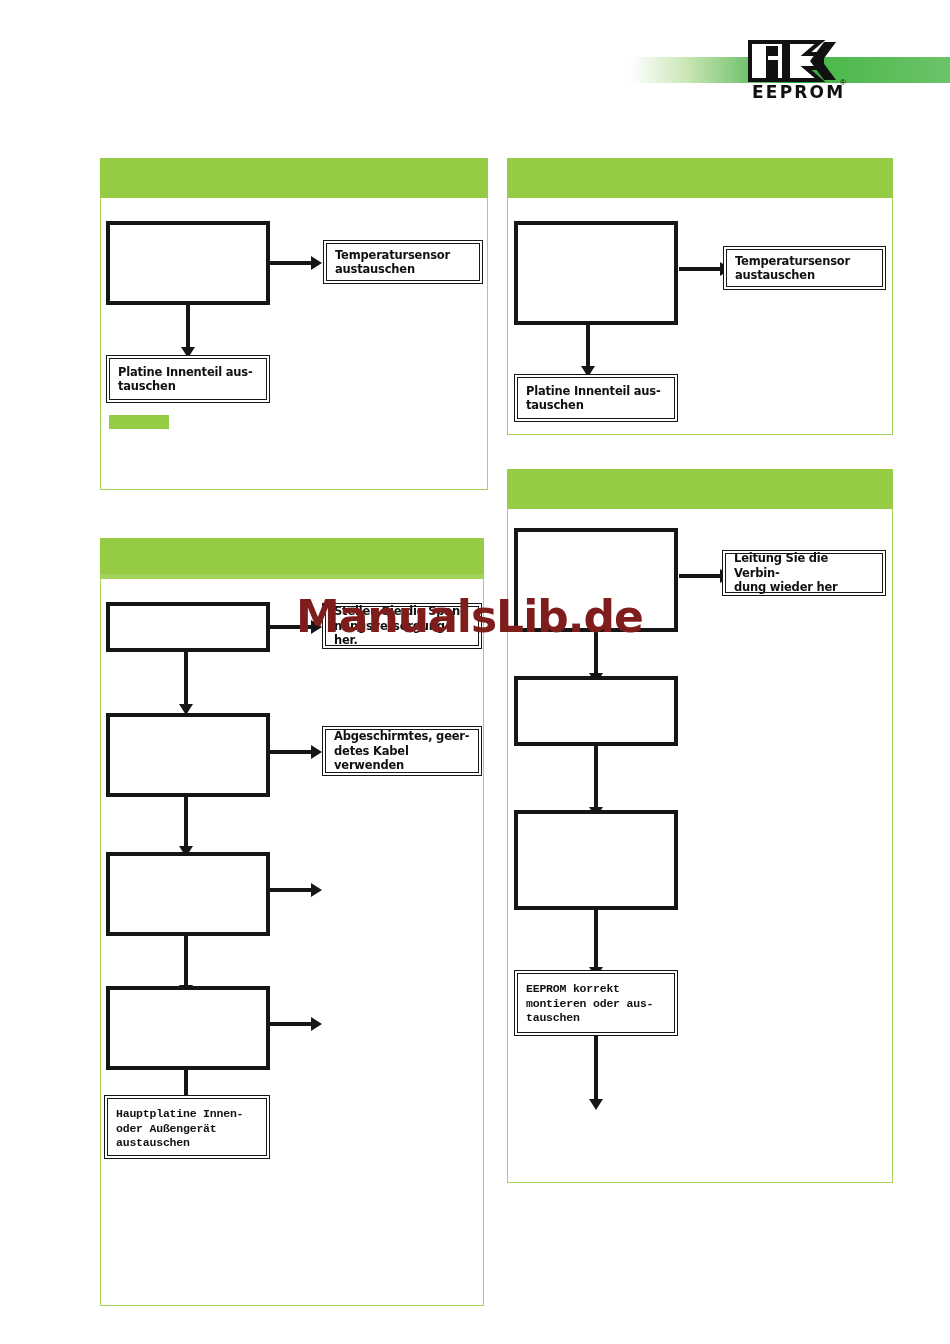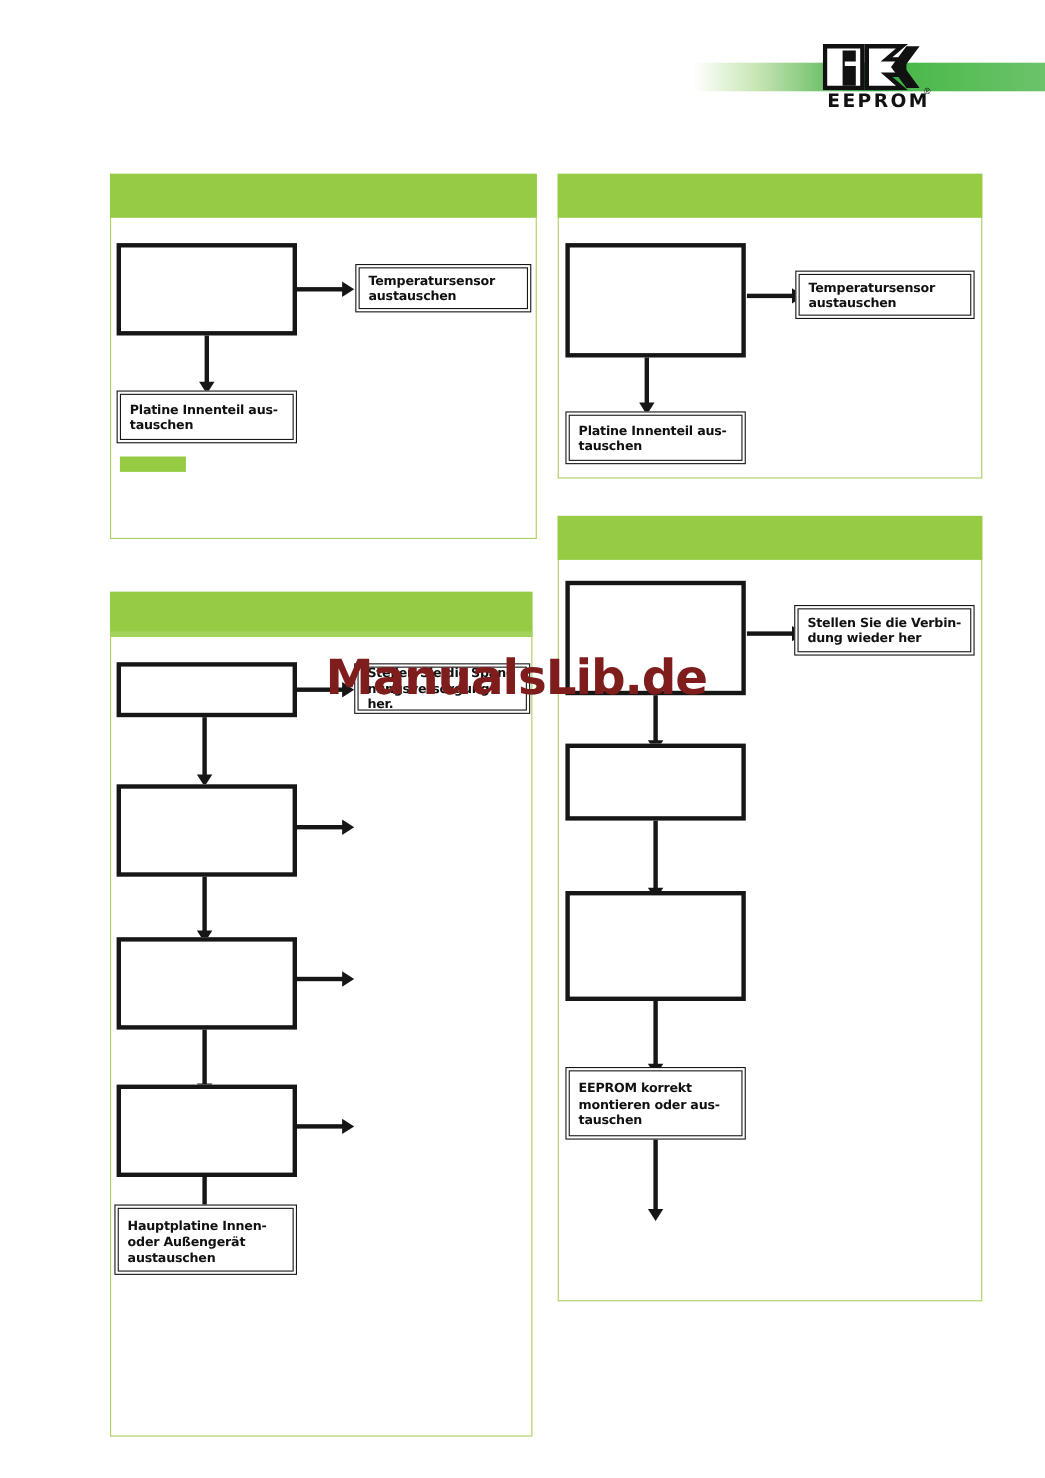--- a/index.html
+++ b/index.html
@@ -50,21 +50,21 @@
   .node.action .inner{
     border:1px solid #161616;width:100%;height:100%;box-sizing:border-box;
     display:flex;align-items:center;
   }
   .node.action .txt{
     display:block;padding:0 8px;font-size:11.5px;line-height:14.5px;
     color:#111;font-family:"DejaVu Sans", sans-serif;font-weight:600;
     white-space:pre-line;letter-spacing:-0.2px;
   }
   .node.action.top .inner{align-items:flex-start;}
-  .node.action.top .txt{padding-top:8px;}
+  .node.action.top .txt{padding-top:8px;font-family:Liberation Mono, monospace;}
 
   
   .arrow-v{position:absolute;background:#161616;width:4px;}
   .arrow-v::after{
     content:"";position:absolute;left:-5px;bottom:-10px;width:0;height:0;
     border-left:7px solid transparent;border-right:7px solid transparent;
     border-top:11px solid #161616;
   }
   .arrow-h{position:absolute;background:#161616;height:4px;}
   .arrow-h::after{
@@ -172,20 +172,26 @@
         <span class="txt">Stellen Sie die Span-
 nungsversorgung her.</span>
       </div>
   </div>
   <div class="arrow-v" style="left:83px;top:113px;height:53px;"></div>
 
   <div class="node cond" style="left:5px;top:174px;width:164px;height:84px;">
     <span class="txt"></span>
   </div>
   <div class="arrow-h" style="left:169px;top:211px;width:42px;"></div>
+  <div class="node action" style="left:221px;top:187px;width:160px;height:50px;">
+    <div class="inner">
+        <span class="txt">Abgeschirmtes, geer-
+detes Kabel verwenden</span>
+      </div>
+  </div>
   <div class="arrow-v" style="left:83px;top:258px;height:50px;"></div>
 
   <div class="node cond" style="left:5px;top:313px;width:164px;height:84px;">
     <span class="txt"></span>
   </div>
   <div class="arrow-h" style="left:169px;top:349px;width:42px;"></div>
   <div class="arrow-v" style="left:83px;top:397px;height:50px;"></div>
 
   <div class="node cond" style="left:5px;top:447px;width:164px;height:84px;">
     <span class="txt"></span>
@@ -206,21 +212,21 @@
   <div class="panel-head" style="width:386px;height:40px;">
     <span class="head-label"></span>
   </div>
 
   <div class="node cond" style="left:6px;top:58px;width:164px;height:104px;">
     <span class="txt"></span>
   </div>
   <div class="arrow-h" style="left:171px;top:104px;width:42px;"></div>
   <div class="node action" style="left:214px;top:80px;width:164px;height:46px;">
     <div class="inner">
-        <span class="txt">Stellen Sie die Verbin-
+        <span class="txt">Leitung Sie die Verbin-
 dung wieder her</span>
       </div>
   </div>
   <div class="arrow-v" style="left:86px;top:162px;height:42px;"></div>
 
   <div class="node cond" style="left:6px;top:206px;width:164px;height:70px;">
     <span class="txt"></span>
   </div>
   <div class="arrow-v" style="left:86px;top:276px;height:62px;"></div>
 

